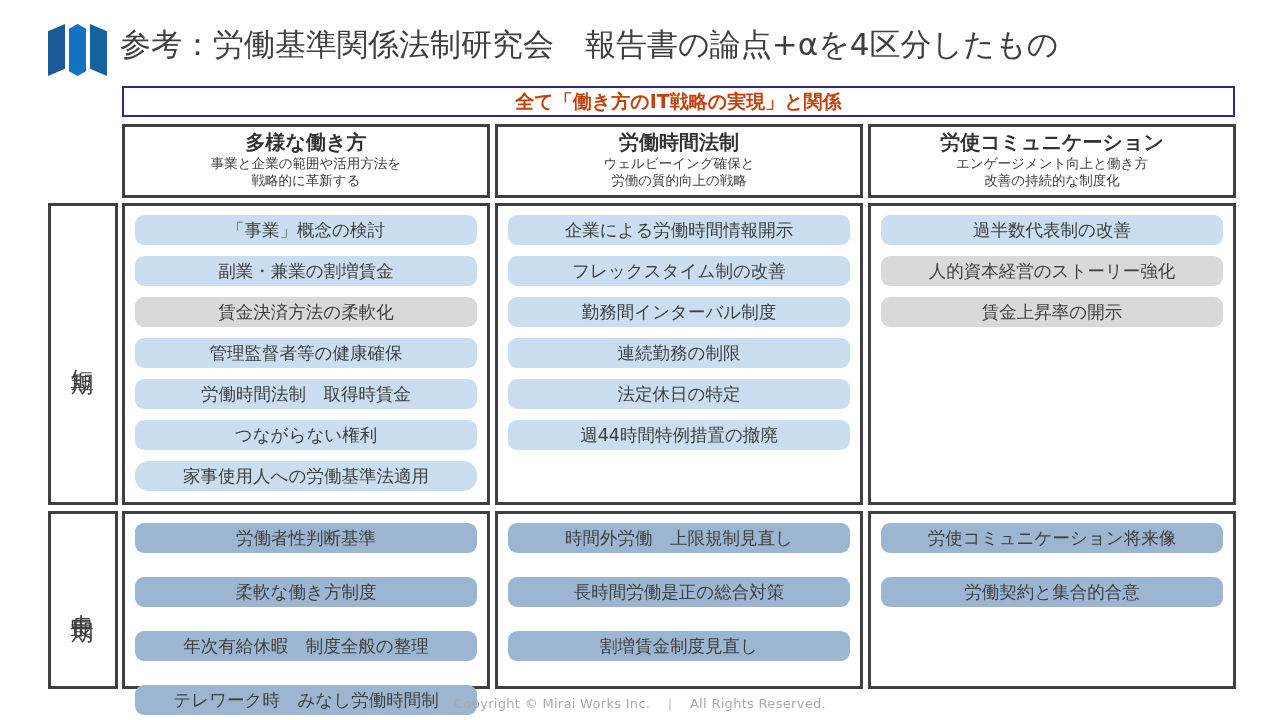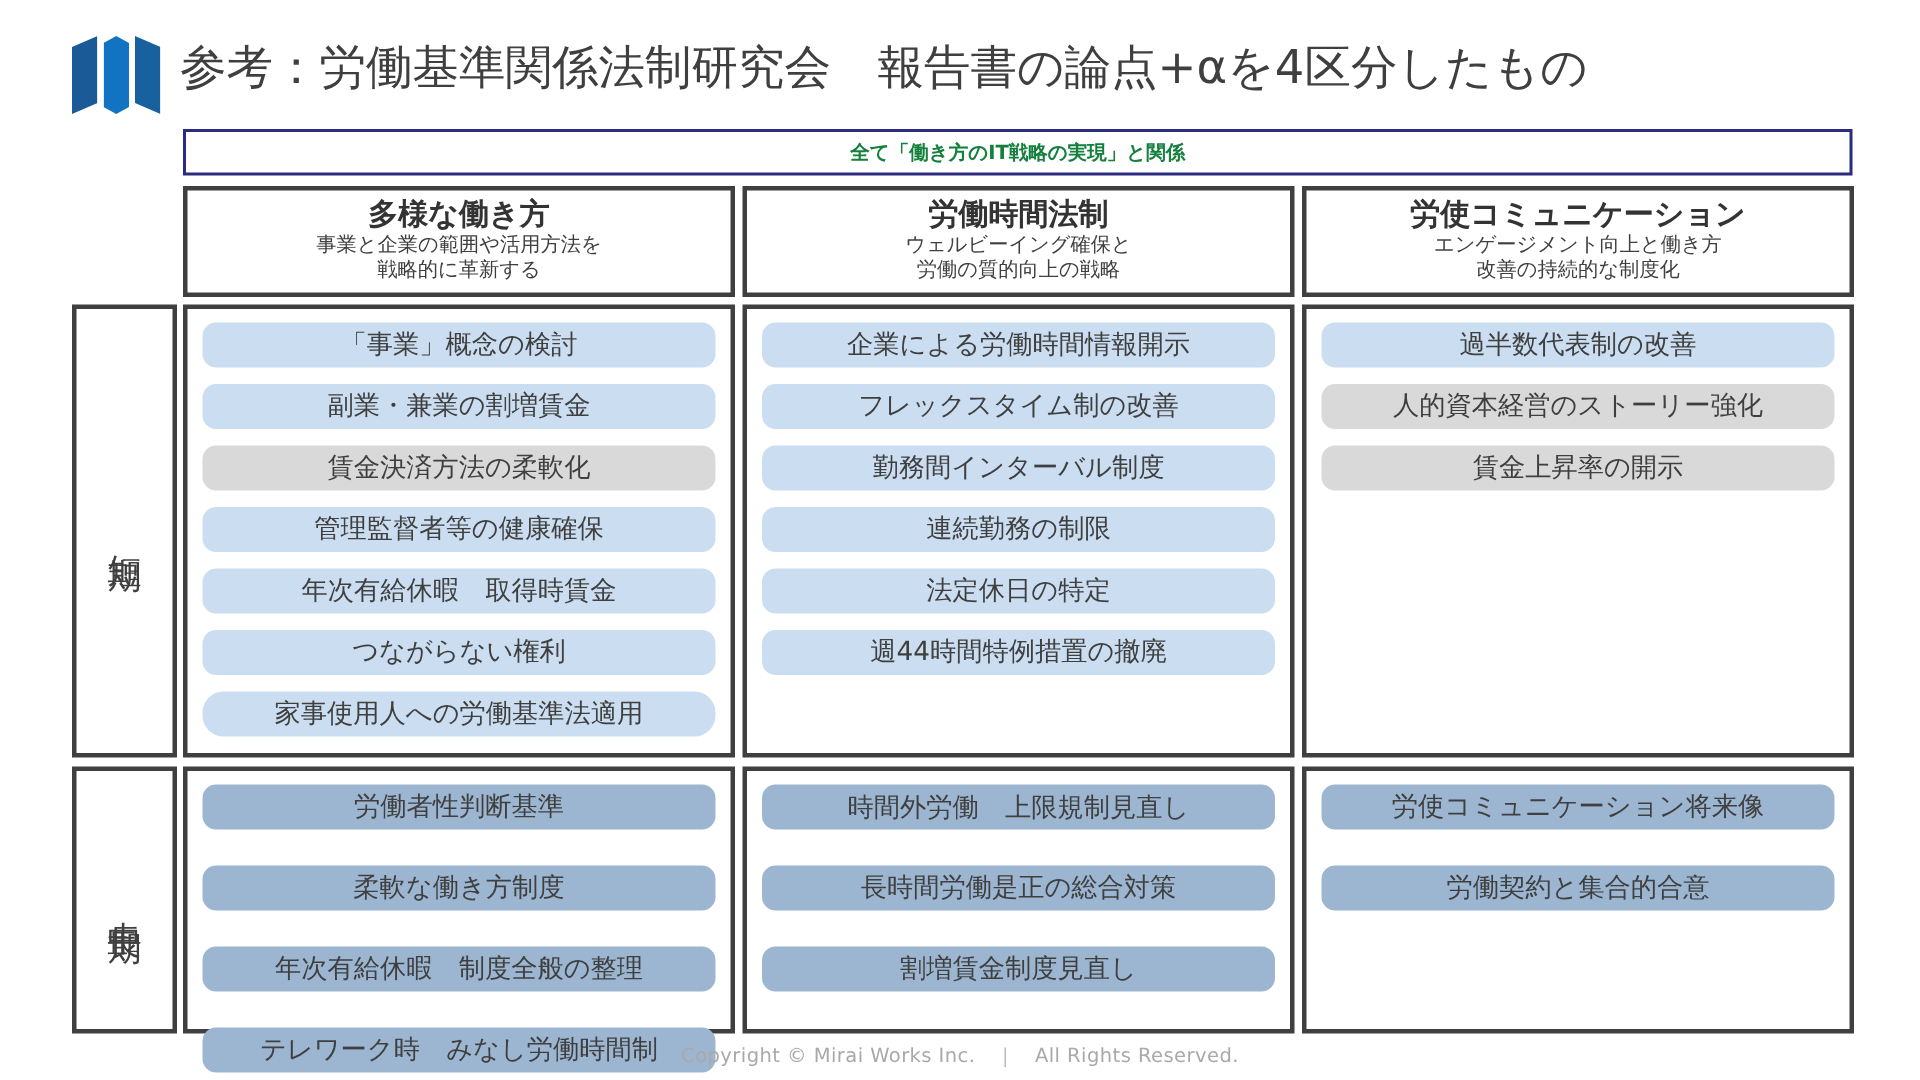--- a/index.html
+++ b/index.html
@@ -18,21 +18,21 @@
   .title{
     position:absolute;left:120px;top:24px;width:1120px;margin:0;
     font-size:31px;font-weight:500;color:var(--text);letter-spacing:0px;white-space:nowrap;
   }
   
   .banner{
     position:absolute;left:122px;top:86px;width:1113px;height:31px;box-sizing:border-box;
     border:2px solid var(--banner_border);background:#fff;
     display:flex;align-items:center;justify-content:center;
   }
-  .banner span{font-size:13px;font-weight:bold;color:#15803d;}
+  .banner span{font-size:19px;font-weight:bold;color:#c2410c;}
   
   .hdr{
     position:absolute;top:124px;height:74px;width:368px;box-sizing:border-box;
     border:3px solid var(--box_border);background:#fff;text-align:center;padding-top:2px;
   }
   .hdr-title{font-size:20px;font-weight:bold;color:#333;line-height:26px;}
   .hdr-sub{font-size:13.5px;color:var(--text);line-height:17px;}
   .hdr-sub span{display:block;}
   .c0{left:122px;} .c1{left:495px;} .c2{left:868px;}
   
@@ -111,21 +111,21 @@
   </div>
   <div class="rowlabel r-mid">
     <span>中長期</span>
   </div>
 
   <div class="cell c0 row0">
       <div class="chip" style="background: rgb(203, 222, 241);">「事業」概念の検討</div>
       <div class="chip" style="background: rgb(203, 222, 241);">副業・兼業の割増賃金</div>
       <div class="chip" style="background: rgb(217, 217, 217);">賃金決済方法の柔軟化</div>
       <div class="chip" style="background: rgb(203, 222, 241);">管理監督者等の健康確保</div>
-      <div class="chip" style="background: rgb(203, 222, 241);">年次有給休暇　取得時賃金</div>
+      <div class="chip" style="background: rgb(203, 222, 241);">労働時間法制　取得時賃金</div>
       <div class="chip" style="background: rgb(203, 222, 241);">つながらない権利</div>
       <div class="chip" style="background: rgb(203, 222, 241); border-radius: 14px;">家事使用人への労働基準法適用</div>
     </div>
   <div class="cell c1 row0">
       <div class="chip" style="background: rgb(203, 222, 241);">企業による労働時間情報開示</div>
       <div class="chip" style="background: rgb(203, 222, 241);">フレックスタイム制の改善</div>
       <div class="chip" style="background: rgb(203, 222, 241);">勤務間インターバル制度</div>
       <div class="chip" style="background: rgb(203, 222, 241);">連続勤務の制限</div>
       <div class="chip" style="background: rgb(203, 222, 241);">法定休日の特定</div>
       <div class="chip" style="background: rgb(203, 222, 241);">週44時間特例措置の撤廃</div>

